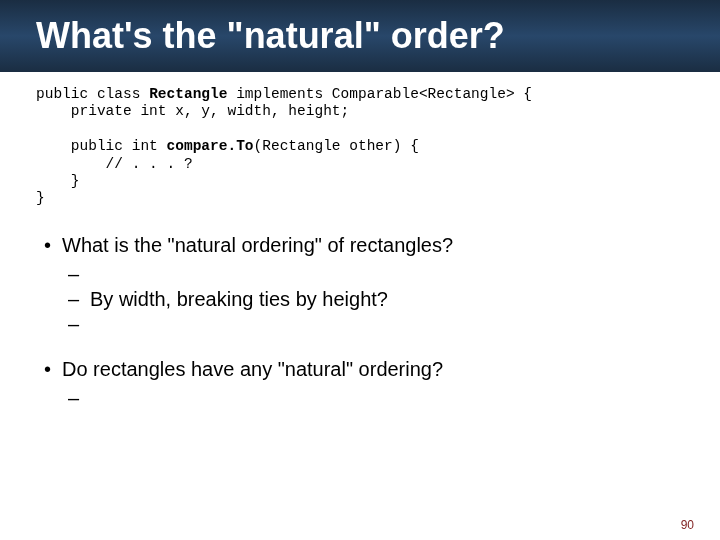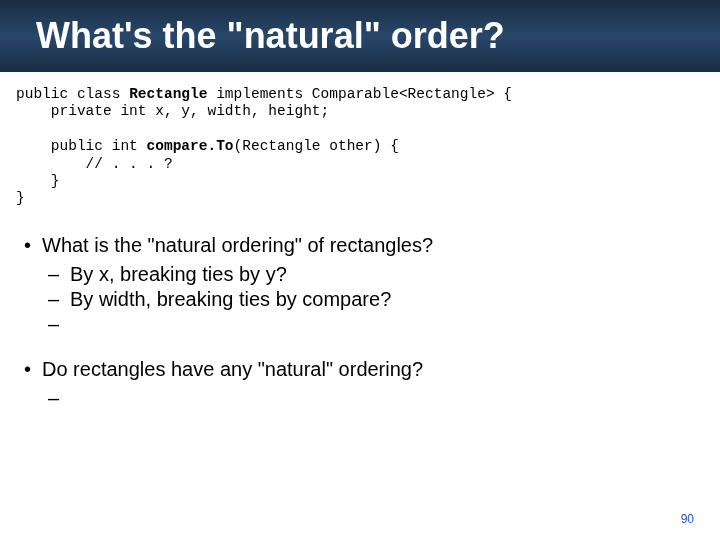--- a/index.html
+++ b/index.html
@@ -19,21 +19,21 @@
     align-items: center;
     padding-left: 36px;
   }
   .title-text {
     color: #ffffff;
     font-size: 36px;
     font-weight: bold;
     font-family: Verdana, Arial, sans-serif;
   }
   .content {
-    padding: 14px 22px 0 16px;
+    padding: 14px 22px 0 36px;
   }
   .code-block {
     font-family: "Courier New", Courier, monospace;
     font-size: 14.5px;
     line-height: 1.2;
     white-space: pre;
     color: #000;
     margin-bottom: 26px;
   }
   .code-bold { font-weight: bold; }
@@ -68,23 +68,23 @@
     align-items: baseline;
   }
   .sub-dash {
     width: 22px;
     flex-shrink: 0;
   }
   .block2 { margin-top: 8px; }
   .page-num {
     position: absolute;
     right: 26px;
-    bottom: 14px;
+    bottom: 8px;
     font-size: 12px;
-    color: #1d4ed8;
+    color: #7f1d1d;
     font-family: Arial, sans-serif;
   }
 </style>
 </head>
 <body>
 
 <div class="title-bar">
   <div class="title-text">What's the "natural" order?</div>
 </div>
 
@@ -100,25 +100,24 @@
 
   <ul class="bullet-list">
     <li class="bullet-item">
       <span class="bullet-dot">•</span>
       <span>What is the "natural ordering" of rectangles?</span>
     </li>
   </ul>
   <ul class="sub-list">
     <li class="sub-item">
       <span class="sub-dash">–</span>
-      <span>By x, breaking ties by y?</span>
     </li>
     <li class="sub-item">
       <span class="sub-dash">–</span>
-      <span>By width, breaking ties by compare?</span>
+      <span>By width, breaking ties by height?</span>
     </li>
     <li class="sub-item">
       <span class="sub-dash">–</span>
     </li>
   </ul>
 
   <ul class="bullet-list block2">
     <li class="bullet-item">
       <span class="bullet-dot">•</span>
       <span>Do rectangles have any "natural" ordering?</span>

